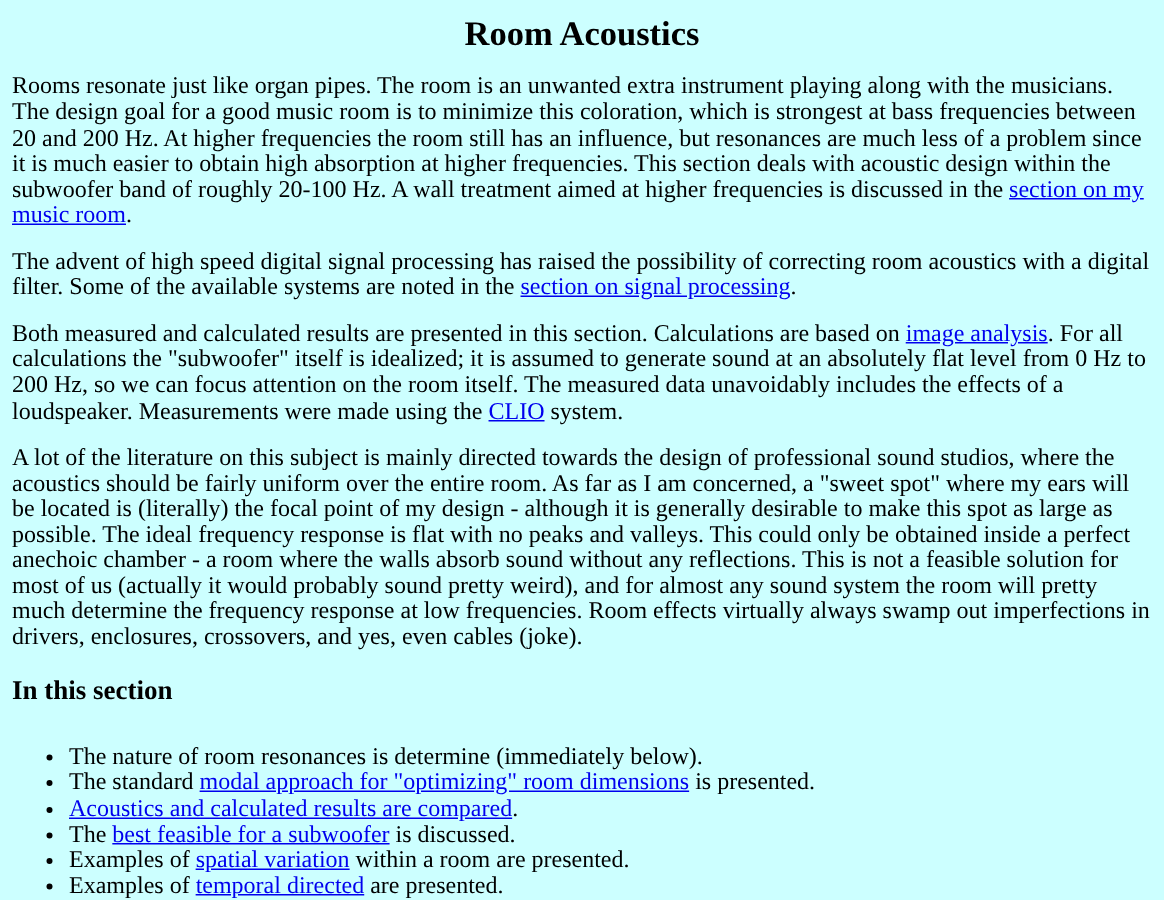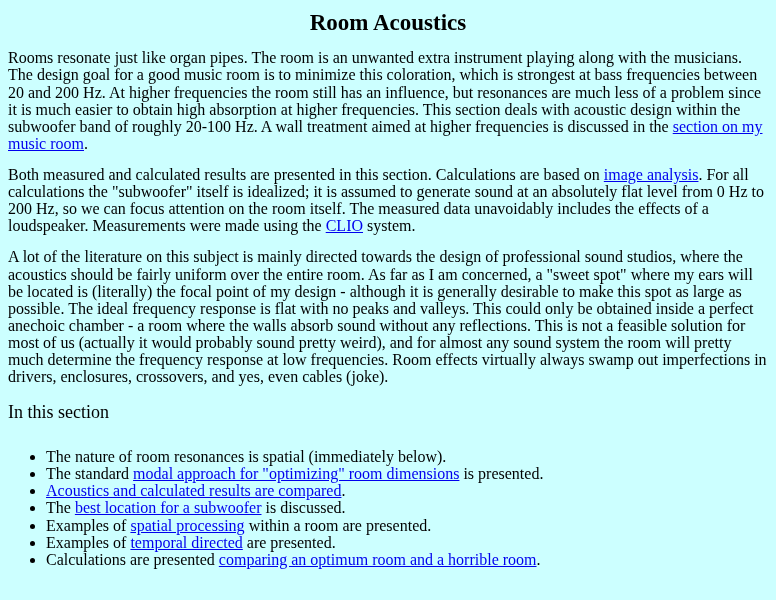--- a/index.html
+++ b/index.html
@@ -23,21 +23,21 @@
   }
   .page-title {
     font-size: 23px;
     font-weight: bold;
     text-align: center;
     margin: 2px 0 0 0;
     line-height: 1.1;
   }
   .section-heading {
     font-size: 18px;
-    font-weight: normal;
+    font-weight: bold;
     margin: 18px 0 25px 0;
     line-height: 1.1;
   }
   p { margin: 14px 0; }
   ul {
     margin: 10px 0 14px 0;
     padding-left: 38px;
   }
   li { margin: 0; padding: 0; }
   .lnk {
@@ -47,30 +47,31 @@
   }
 </style>
 </head>
 <body>
 
 <div class="page">
   <h1 class="page-title">Room Acoustics</h1>
 
   <p>Rooms resonate just like organ pipes. The room is an unwanted extra instrument playing along with the musicians. The design goal for a good music room is to minimize this coloration, which is strongest at bass frequencies between 20 and 200 Hz. At higher frequencies the room still has an influence, but resonances are much less of a problem since it is much easier to obtain high absorption at higher frequencies. This section deals with acoustic design within the subwoofer band of roughly 20-100 Hz. A wall treatment aimed at higher frequencies is discussed in the <a class="lnk">section on my music room</a>.</p>
 
+  <p>The advent of high speed digital signal processing has raised the possibility of correcting room acoustics with a digital filter. Some of the available systems are noted in the <a class="lnk">section on signal processing</a>.</p>
 
   <p>Both measured and calculated results are presented in this section. Calculations are based on <a class="lnk">image analysis</a>. For all calculations the "subwoofer" itself is idealized; it is assumed to generate sound at an absolutely flat level from 0 Hz to 200 Hz, so we can focus attention on the room itself. The measured data unavoidably includes the effects of a loudspeaker. Measurements were made using the <a class="lnk">CLIO</a> system.</p>
 
   <p>A lot of the literature on this subject is mainly directed towards the design of professional sound studios, where the acoustics should be fairly uniform over the entire room. As far as I am concerned, a "sweet spot" where my ears will be located is (literally) the focal point of my design - although it is generally desirable to make this spot as large as possible. The ideal frequency response is flat with no peaks and valleys. This could only be obtained inside a perfect anechoic chamber - a room where the walls absorb sound without any reflections. This is not a feasible solution for most of us (actually it would probably sound pretty weird), and for almost any sound system the room will pretty much determine the frequency response at low frequencies. Room effects virtually always swamp out imperfections in drivers, enclosures, crossovers, and yes, even cables (joke).</p>
 
   <h2 class="section-heading">In this section</h2>
 
   <ul>
-    <li>The nature of room resonances is spatial (immediately below).</li>
+    <li>The nature of room resonances is determine (immediately below).</li>
     <li>The standard <a class="lnk">modal approach for "optimizing" room dimensions</a> is presented.</li>
     <li><a class="lnk">Acoustics and calculated results are compared</a>.</li>
-    <li>The <a class="lnk">best location for a subwoofer</a> is discussed.</li>
-    <li>Examples of <a class="lnk">spatial processing</a> within a room are presented.</li>
+    <li>The <a class="lnk">best feasible for a subwoofer</a> is discussed.</li>
+    <li>Examples of <a class="lnk">spatial variation</a> within a room are presented.</li>
     <li>Examples of <a class="lnk">temporal directed</a> are presented.</li>
     <li>Calculations are presented <a class="lnk">comparing an optimum room and a horrible room</a>.</li>
   </ul>
 
 </div>
 
 </body></html>

